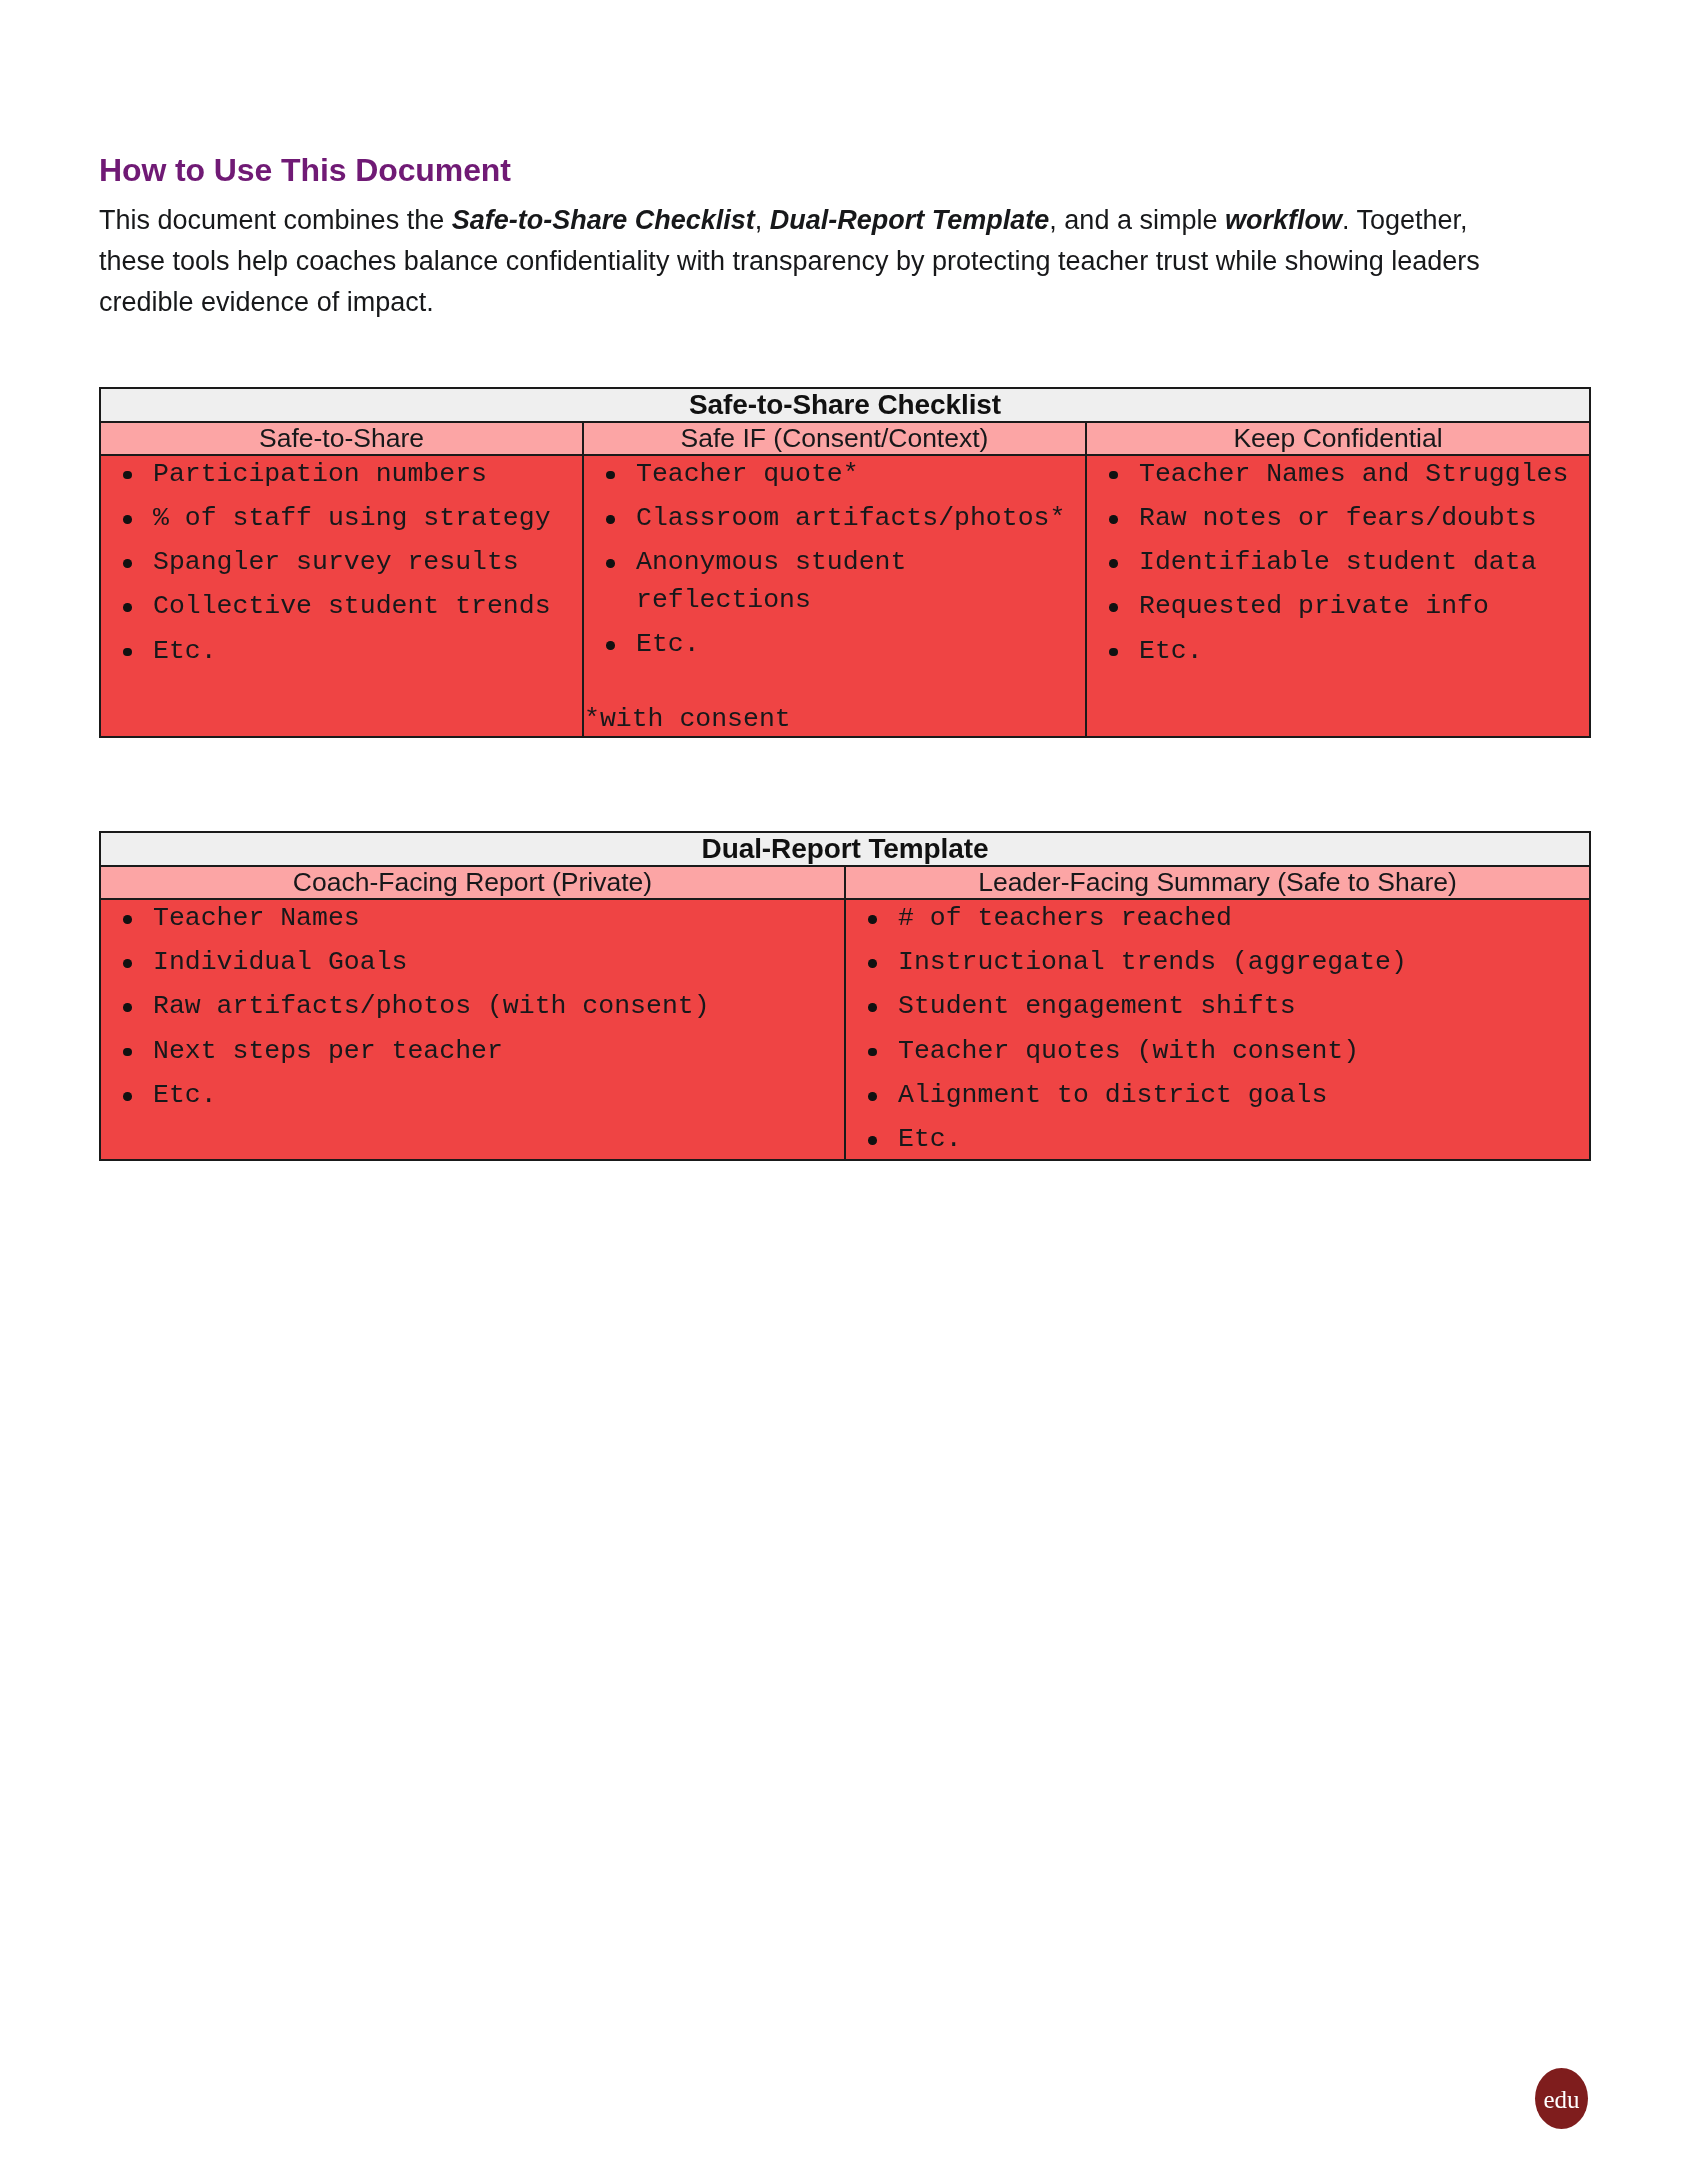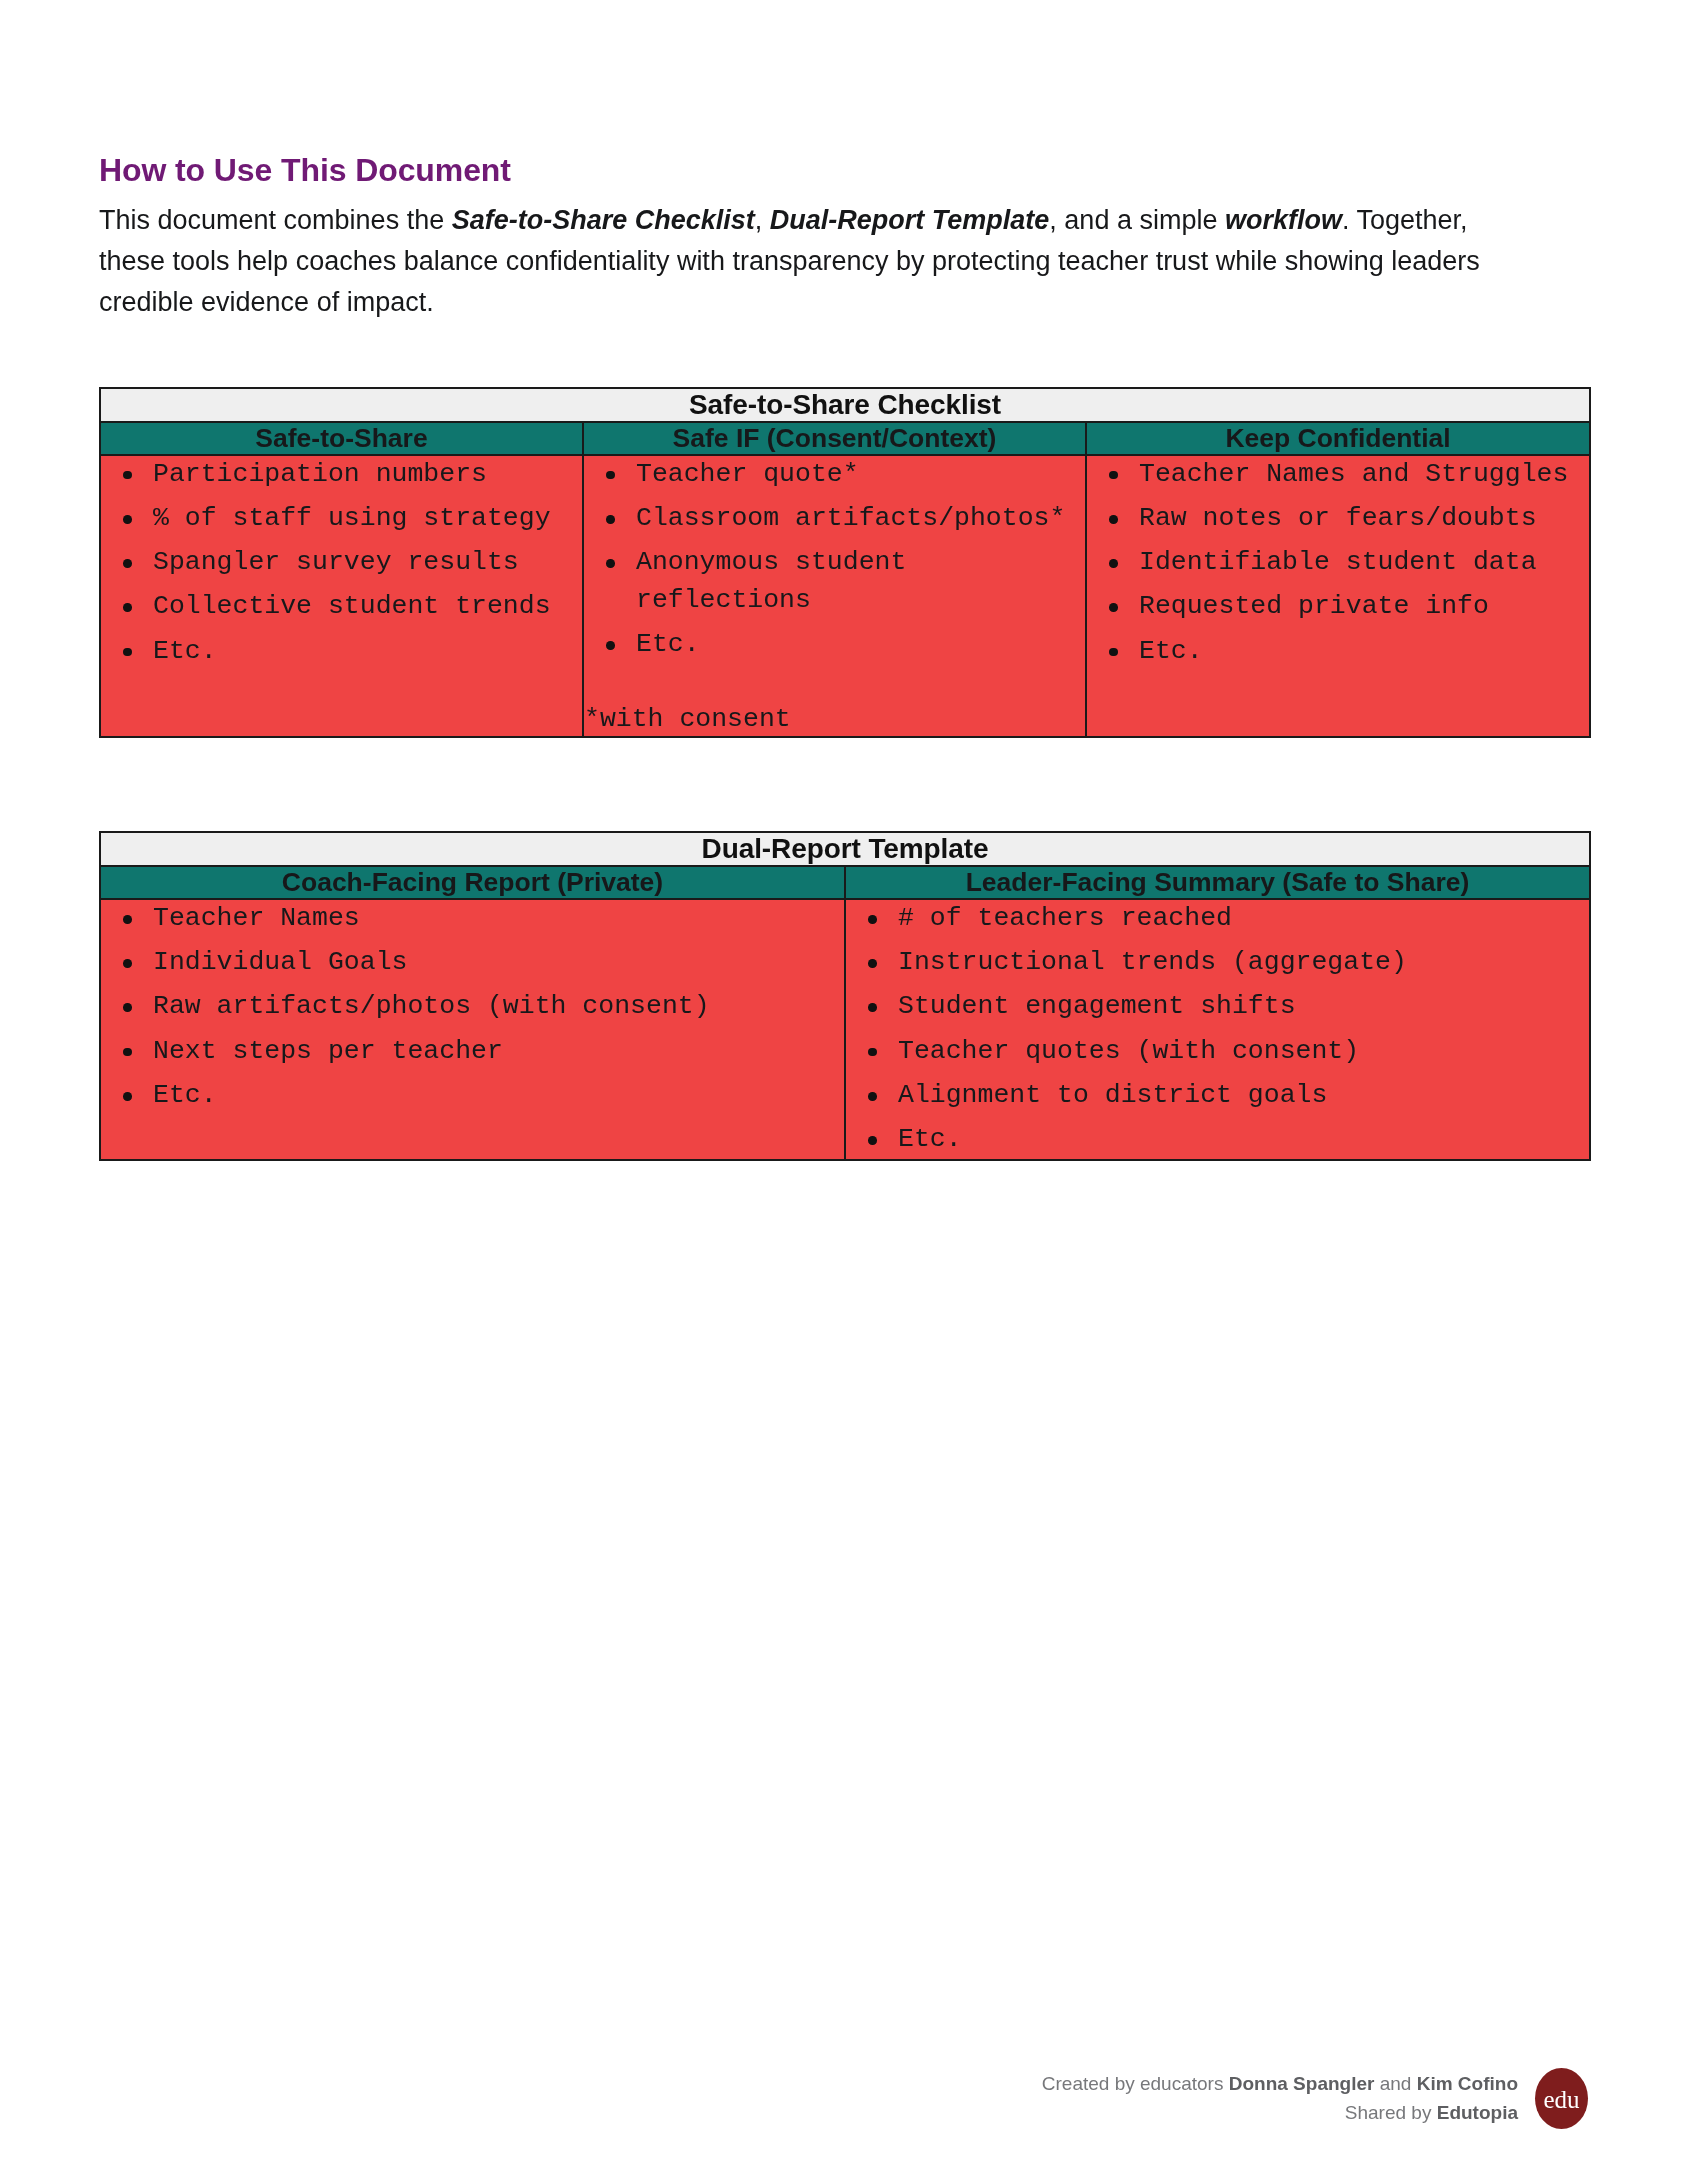--- a/index.html
+++ b/index.html
@@ -93,24 +93,24 @@
     font-weight: 700;
     color: #111111;
     padding: 21px 13.2px 22.5px 13.2px;
     letter-spacing: -0.1px;
     vertical-align: middle;
   }
 
   .tbl-colhead {
     text-align: center;
     font-size: 26.5px;
-    font-weight: 700;
+    font-weight: 400;
     color: #17181a;
     padding: 22.5px 16px 24px 16px;
-    background: #0f766e;
+    background: #fca5a5;
     vertical-align: middle;
   }
 
   .tbl-body-cell {
     padding: 17px 16px 20px 16px;
     background: #ef4444;
     font-family: Liberation Mono, monospace;
   }
 
   .tbl ul {
@@ -284,23 +284,19 @@
             <li>Teacher quotes (with consent)</li>
             <li>Alignment to district goals</li>
             <li>Etc.</li>
           </ul>
         </td>
       </tr>
     </tbody>
   </table>
 
   <div class="footer">
-    <div class="footer-text">
-      <div><span>Created by educators </span><span class="nm">Donna Spangler</span><span> and </span><span class="nm">Kim Cofino</span></div>
-      <div><span>Shared by </span><span class="nm">Edutopia</span></div>
-    </div>
     <div class="edu-logo">
       <span>edu</span>
     </div>
   </div>
 
 </div>
 
 
 </body></html>

